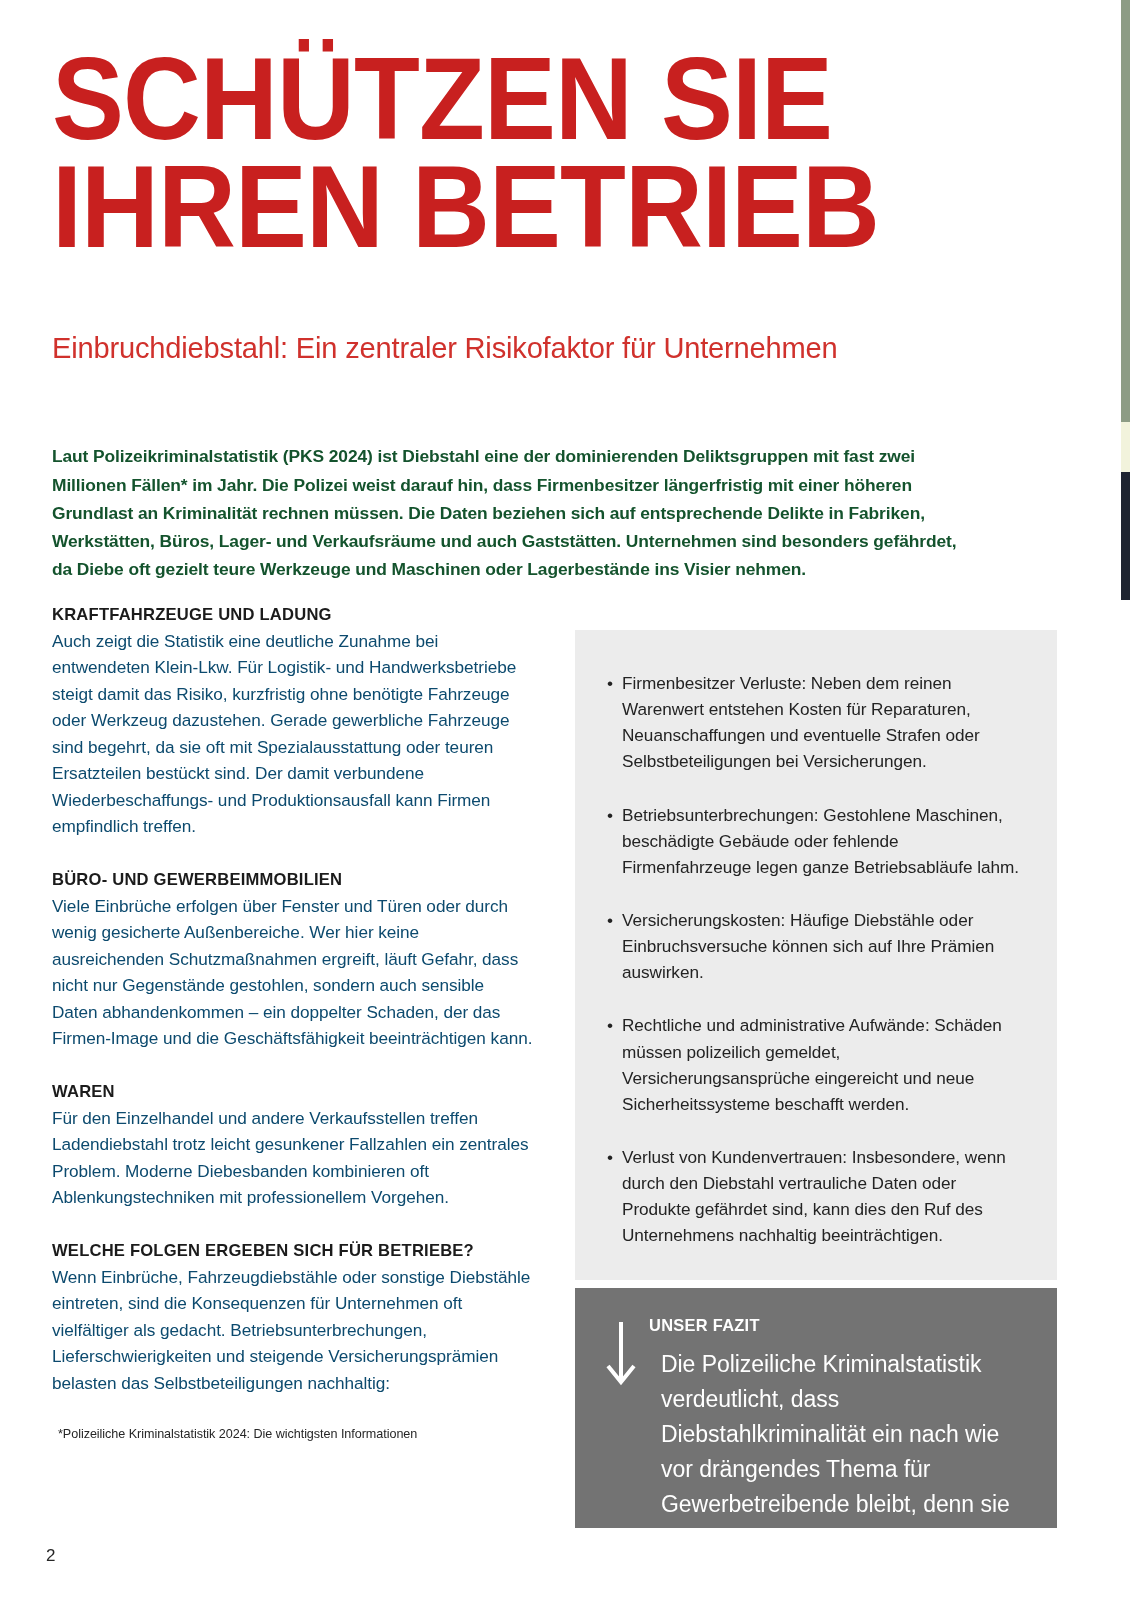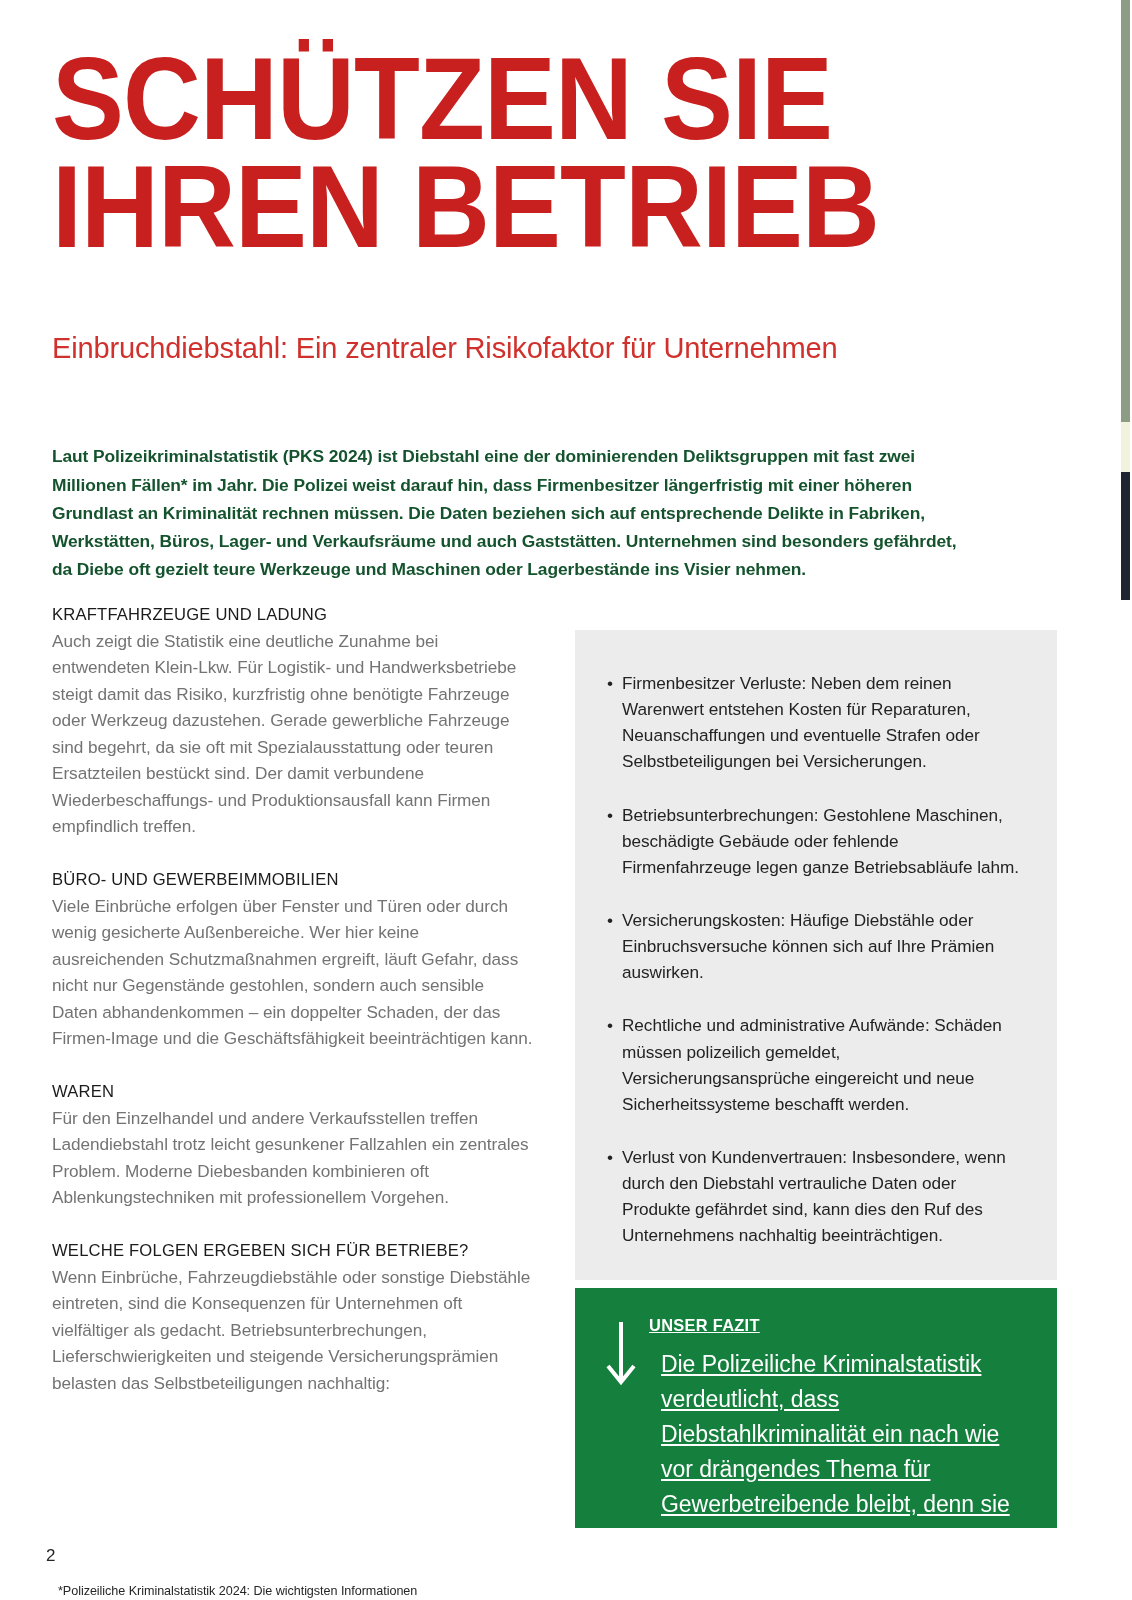--- a/index.html
+++ b/index.html
@@ -79,30 +79,30 @@
 
   
   .left-col {
     position: absolute;
     left: 52px;
     top: 605px;
     width: 482px;
   }
   .sec-heading {
     font-size: 16.6px;
-    font-weight: 400;
+    font-weight: 700;
     color: #1b1b1b;
     letter-spacing: 0.2px;
     margin: 0 0 3px 0;
     text-transform: uppercase;
   }
   .sec-body {
     font-size: 17.2px;
     line-height: 1.54;
-    color: #737373;
+    color: #0c4a6e;
     margin: 0 0 30px 0;
     letter-spacing: -0.05px;
   }
   .sec-body:last-child { margin-bottom: 0; }
 
   
   .grey-box {
     position: absolute;
     left: 575px;
     top: 630px;
@@ -131,23 +131,22 @@
     top: 0;
   }
 
   
   .red-box {
     position: absolute;
     left: 575px;
     top: 1288px;
     width: 482px;
     height: 240px;
-    background: #15803d;
+    background: #737373;
     color: #ffffff;
-    text-decoration: underline;
   }
   .red-inner {
     display: flex;
     padding: 28px 30px 0 26px;
   }
   .arrow-icon {
     flex: 0 0 auto;
     width: 48px;
     padding-top: 4px;
   }
@@ -163,21 +162,21 @@
     font-size: 23px;
     line-height: 1.52;
     margin: 12px;
     letter-spacing: -0.05px;
   }
 
   
   .footnote {
     position: absolute;
     left: 58px;
-    top: 1584px;
+    top: 1427px;
     font-size: 12.6px;
     color: #262626;
     letter-spacing: -0.05px;
   }
   .page-number {
     position: absolute;
     left: 46px;
     top: 1546px;
     font-size: 17px;
     color: #262626;

